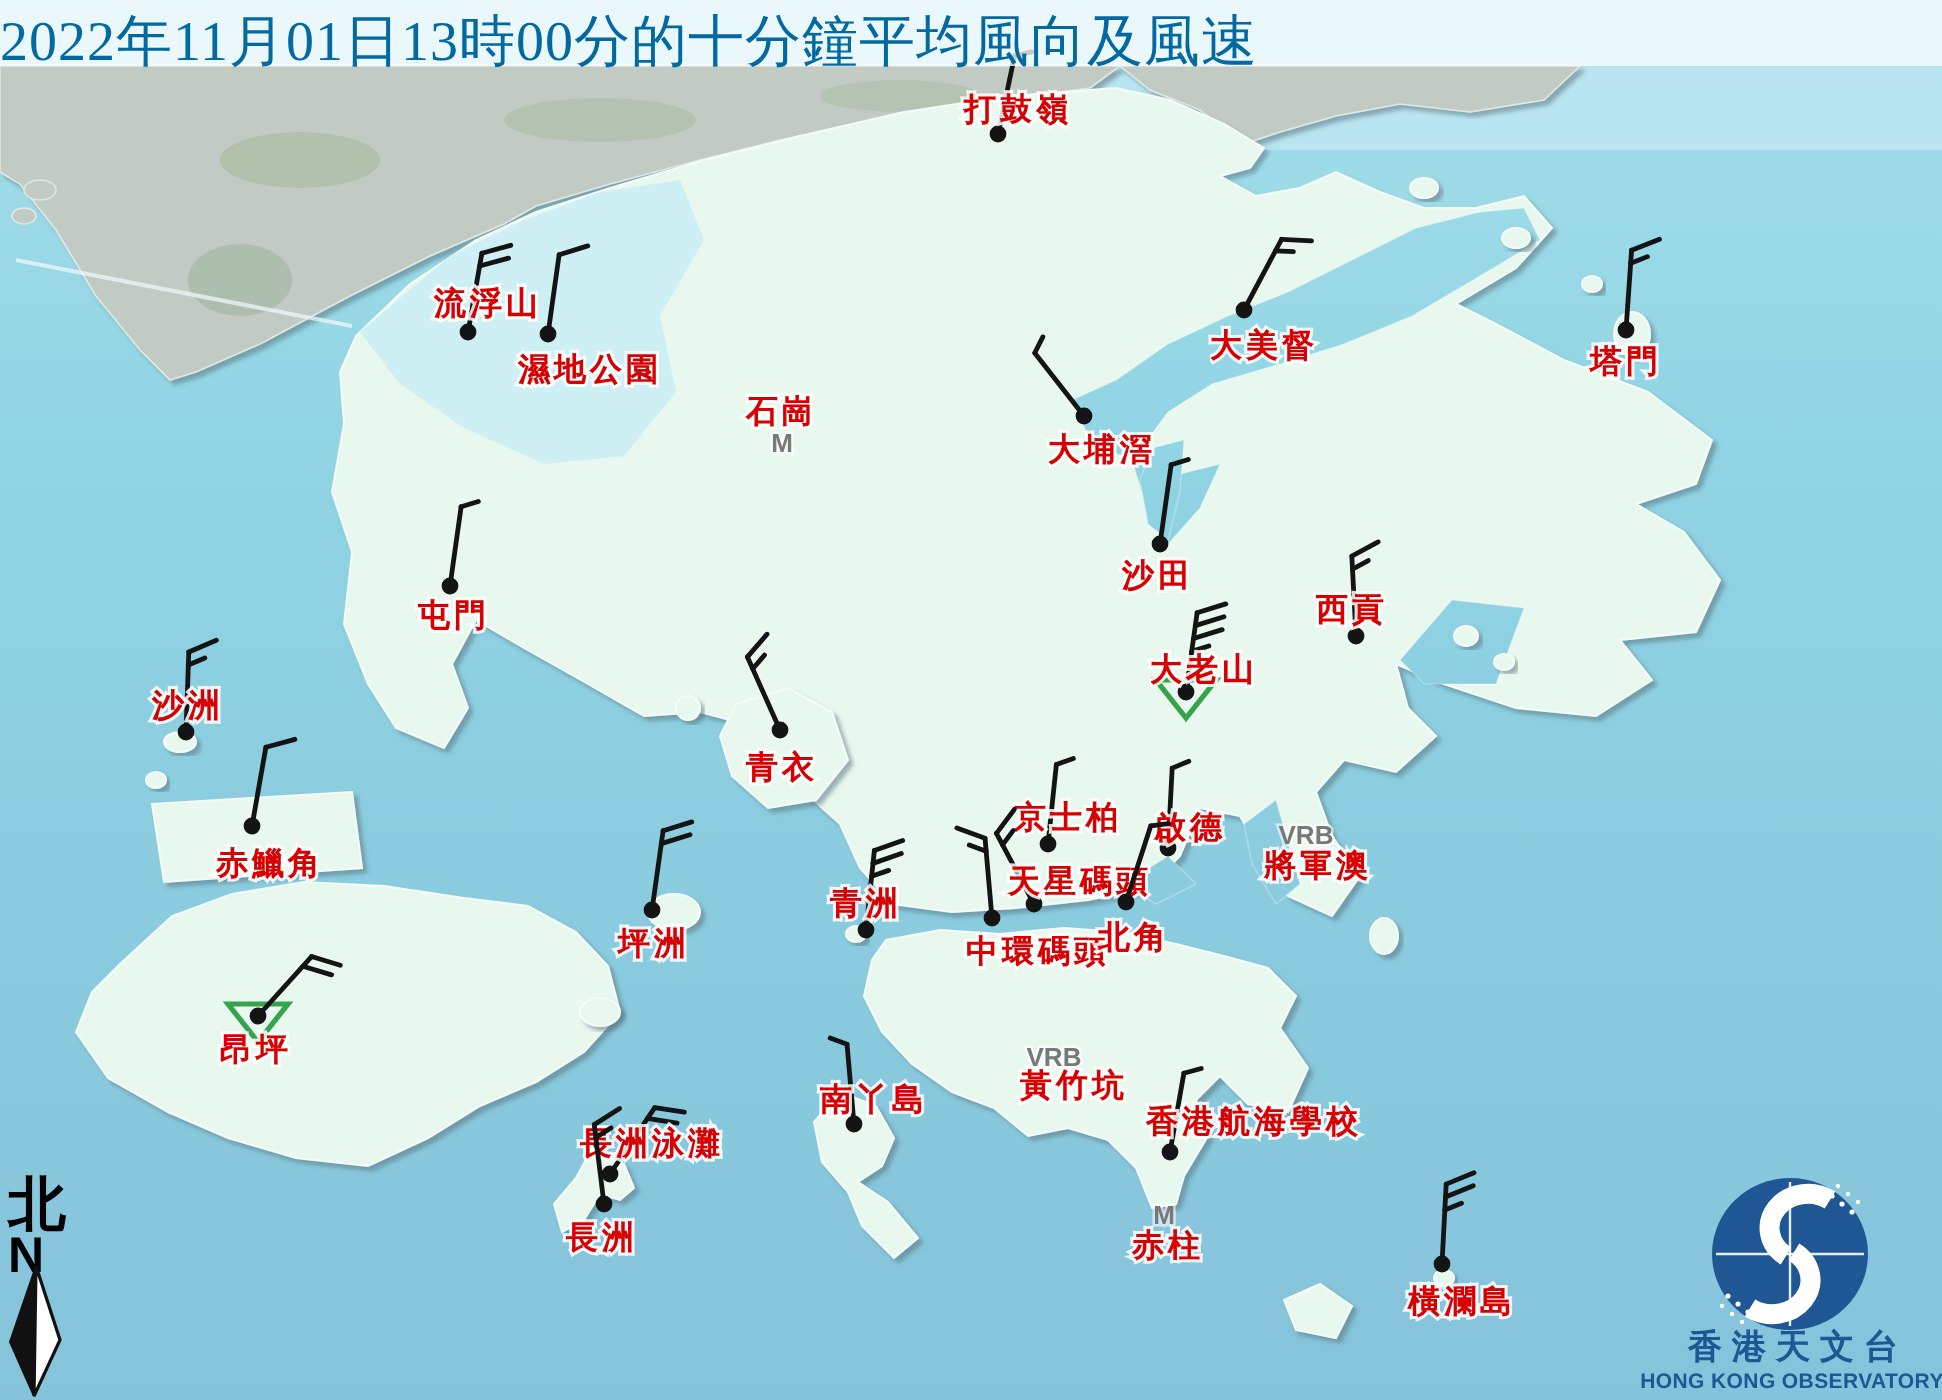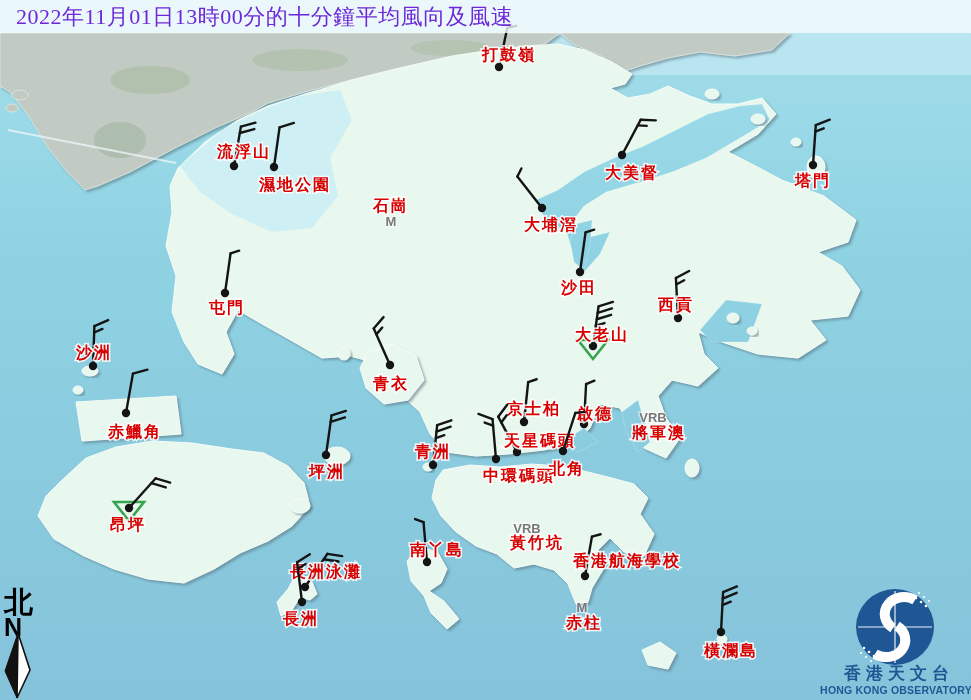--- a/index.html
+++ b/index.html
@@ -1,23 +1,23 @@
 <!DOCTYPE html>
 <html><head>
 <meta charset="utf-8">
 <style>
   html,body{margin:0;padding:0;background:#dfeef4;}
   .stage{position:relative;width:971px;height:700px;overflow:hidden;
          font-family:"Liberation Sans",sans-serif;}
   .stage svg{position:absolute;left:0;top:0;}
   .title-bar{position:absolute;left:0;top:0;width:971px;height:33px;
              background:rgba(255,255,255,0.78);z-index:5;}
-  .title-text{position:absolute;left:16px;top:2px;z-index:6;
+  .title-text{position:absolute;left:0;top:2px;z-index:6;
               font-family:"Liberation Serif","DejaVu Serif",serif;
-              font-size:22px;color:#6d28d9;letter-spacing:0.5px;white-space:nowrap;}
+              font-size:28px;color:#0369a1;letter-spacing:0.5px;white-space:nowrap;}
   .land{fill:#e9f8ee;stroke:#f4fcf8;stroke-width:1;}
   .sz{fill:#c2cbc3;stroke:#e2e8e1;stroke-width:0.8;}
   .carve{stroke:rgba(255,255,255,0.25);stroke-width:0.8;}
   .st-label{font-family:"Liberation Serif","DejaVu Serif",serif;font-weight:bold;
             font-size:16px;letter-spacing:2px;paint-order:stroke;
             stroke:rgba(255,255,255,0.85);stroke-width:3px;}
   .st-flag{font-family:"Liberation Sans","DejaVu Sans",sans-serif;font-weight:bold;
            font-size:13px;paint-order:stroke;stroke:rgba(255,255,255,0.6);stroke-width:2.5px;}
   .logo-cn{font-family:"Liberation Serif","DejaVu Serif",serif;font-weight:bold;
            font-size:17px;letter-spacing:5px;}

